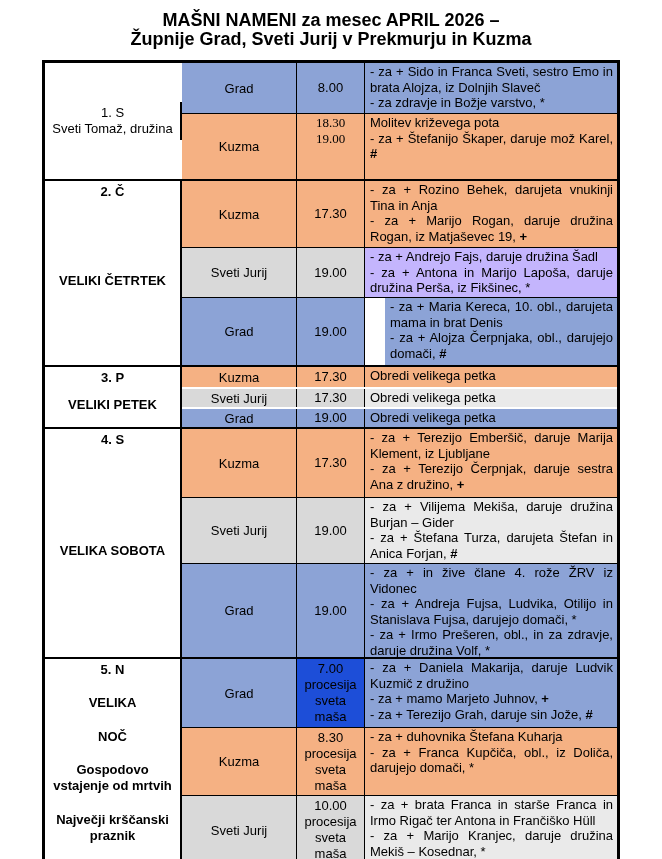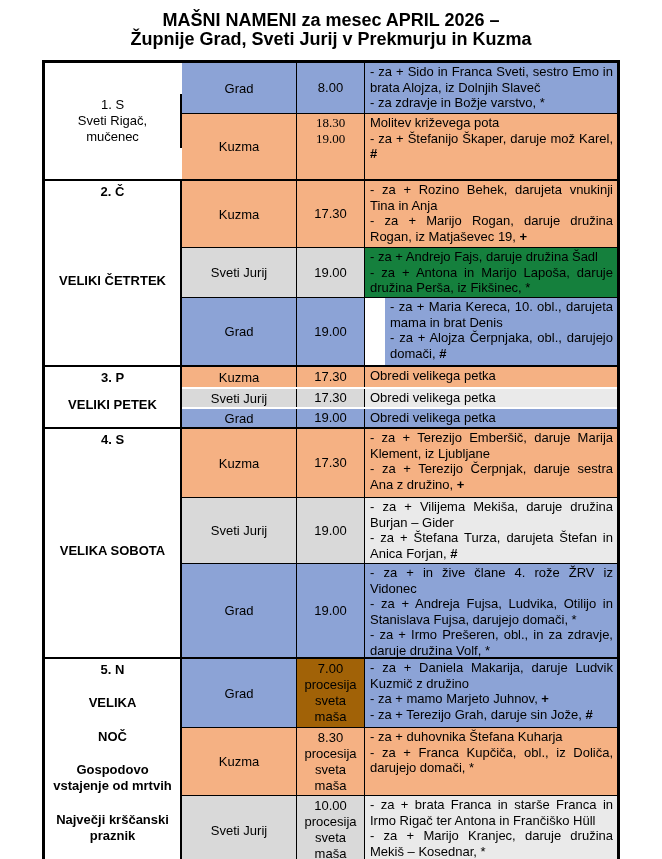--- a/index.html
+++ b/index.html
@@ -51,21 +51,21 @@
 <div class="page-title">
   <div>MAŠNI NAMENI za mesec APRIL 2026 –</div>
   <div>Župnije Grad, Sveti Jurij v Prekmurju in Kuzma</div>
 </div>
 
 <div class="schedule-table" id="schedule-table">
     <div class="section">
       <div class="day-cell">
         <div class="day-title">1. S</div>
         <div class="day-labels">
-          <div class="day-label">Sveti Rigač, mučenec</div>
+          <div class="day-label">Sveti Tomaž, družina</div>
         </div>
       </div>
       <div class="rows">
         <div class="row" style="height: 50px;">
           <div class="loc-cell" style="background: rgb(140, 163, 214);">Grad</div>
           <div class="time-cell" style="background: rgb(140, 163, 214);">
             <div class="time-line">8.00</div>
           </div>
           <div class="text-cell" style="background: rgb(140, 163, 214);">
             <div class="intention-line">- za + Sido in Franca Sveti, sestro Emo in brata Alojza, iz Dolnjih Slaveč</div>
@@ -101,21 +101,21 @@
           <div class="text-cell" style="background: rgb(245, 177, 131);">
             <div class="intention-line">- za + Rozino Behek, darujeta vnukinji Tina in Anja</div>
             <div class="intention-line">- za + Marijo Rogan, daruje družina Rogan, iz Matjaševec 19, <b>+</b></div>
           </div>
         </div>
         <div class="row" style="height: 50px;">
           <div class="loc-cell" style="background: rgb(217, 217, 217);">Sveti Jurij</div>
           <div class="time-cell" style="background: rgb(217, 217, 217);">
             <div class="time-line">19.00</div>
           </div>
-          <div class="text-cell" style="background: #15803d;">
+          <div class="text-cell" style="background: #c4b5fd;">
             <div class="intention-line">- za + Andrejo Fajs, daruje družina Šadl</div>
             <div class="intention-line">- za + Antona in Marijo Lapoša, daruje družina Perša, iz Fikšinec, *</div>
           </div>
         </div>
         <div class="row" style="height: 68px;">
           <div class="loc-cell" style="background: rgb(140, 163, 214);">Grad</div>
           <div class="time-cell" style="background: rgb(140, 163, 214);">
             <div class="time-line">19.00</div>
           </div>
           <div class="text-cell" style="background: rgb(140, 163, 214); margin-left: 20px;">
@@ -209,21 +209,21 @@
         <div class="day-labels spread">
           <div class="day-label">VELIKA</div>
           <div class="day-label">NOČ</div>
           <div class="day-label">Gospodovo vstajenje od mrtvih</div>
           <div class="day-label">Največji krščanski praznik</div>
         </div>
       </div>
       <div class="rows">
         <div class="row" style="height: 68px;">
           <div class="loc-cell" style="background: rgb(140, 163, 214);">Grad</div>
-          <div class="time-cell" style="background: #a16207;">
+          <div class="time-cell" style="background: #1d4ed8;">
             <div class="time-line">7.00</div>
             <div class="time-line">procesija</div>
             <div class="time-line">sveta</div>
             <div class="time-line">maša</div>
           </div>
           <div class="text-cell" style="background: rgb(140, 163, 214);">
             <div class="intention-line">- za + Daniela Makarija, daruje Ludvik Kuzmič z družino</div>
             <div class="intention-line">- za + mamo Marjeto Juhnov, <b>+</b></div>
             <div class="intention-line">- za + Terezijo Grah, daruje sin Jože, <b>#</b></div>
           </div>

